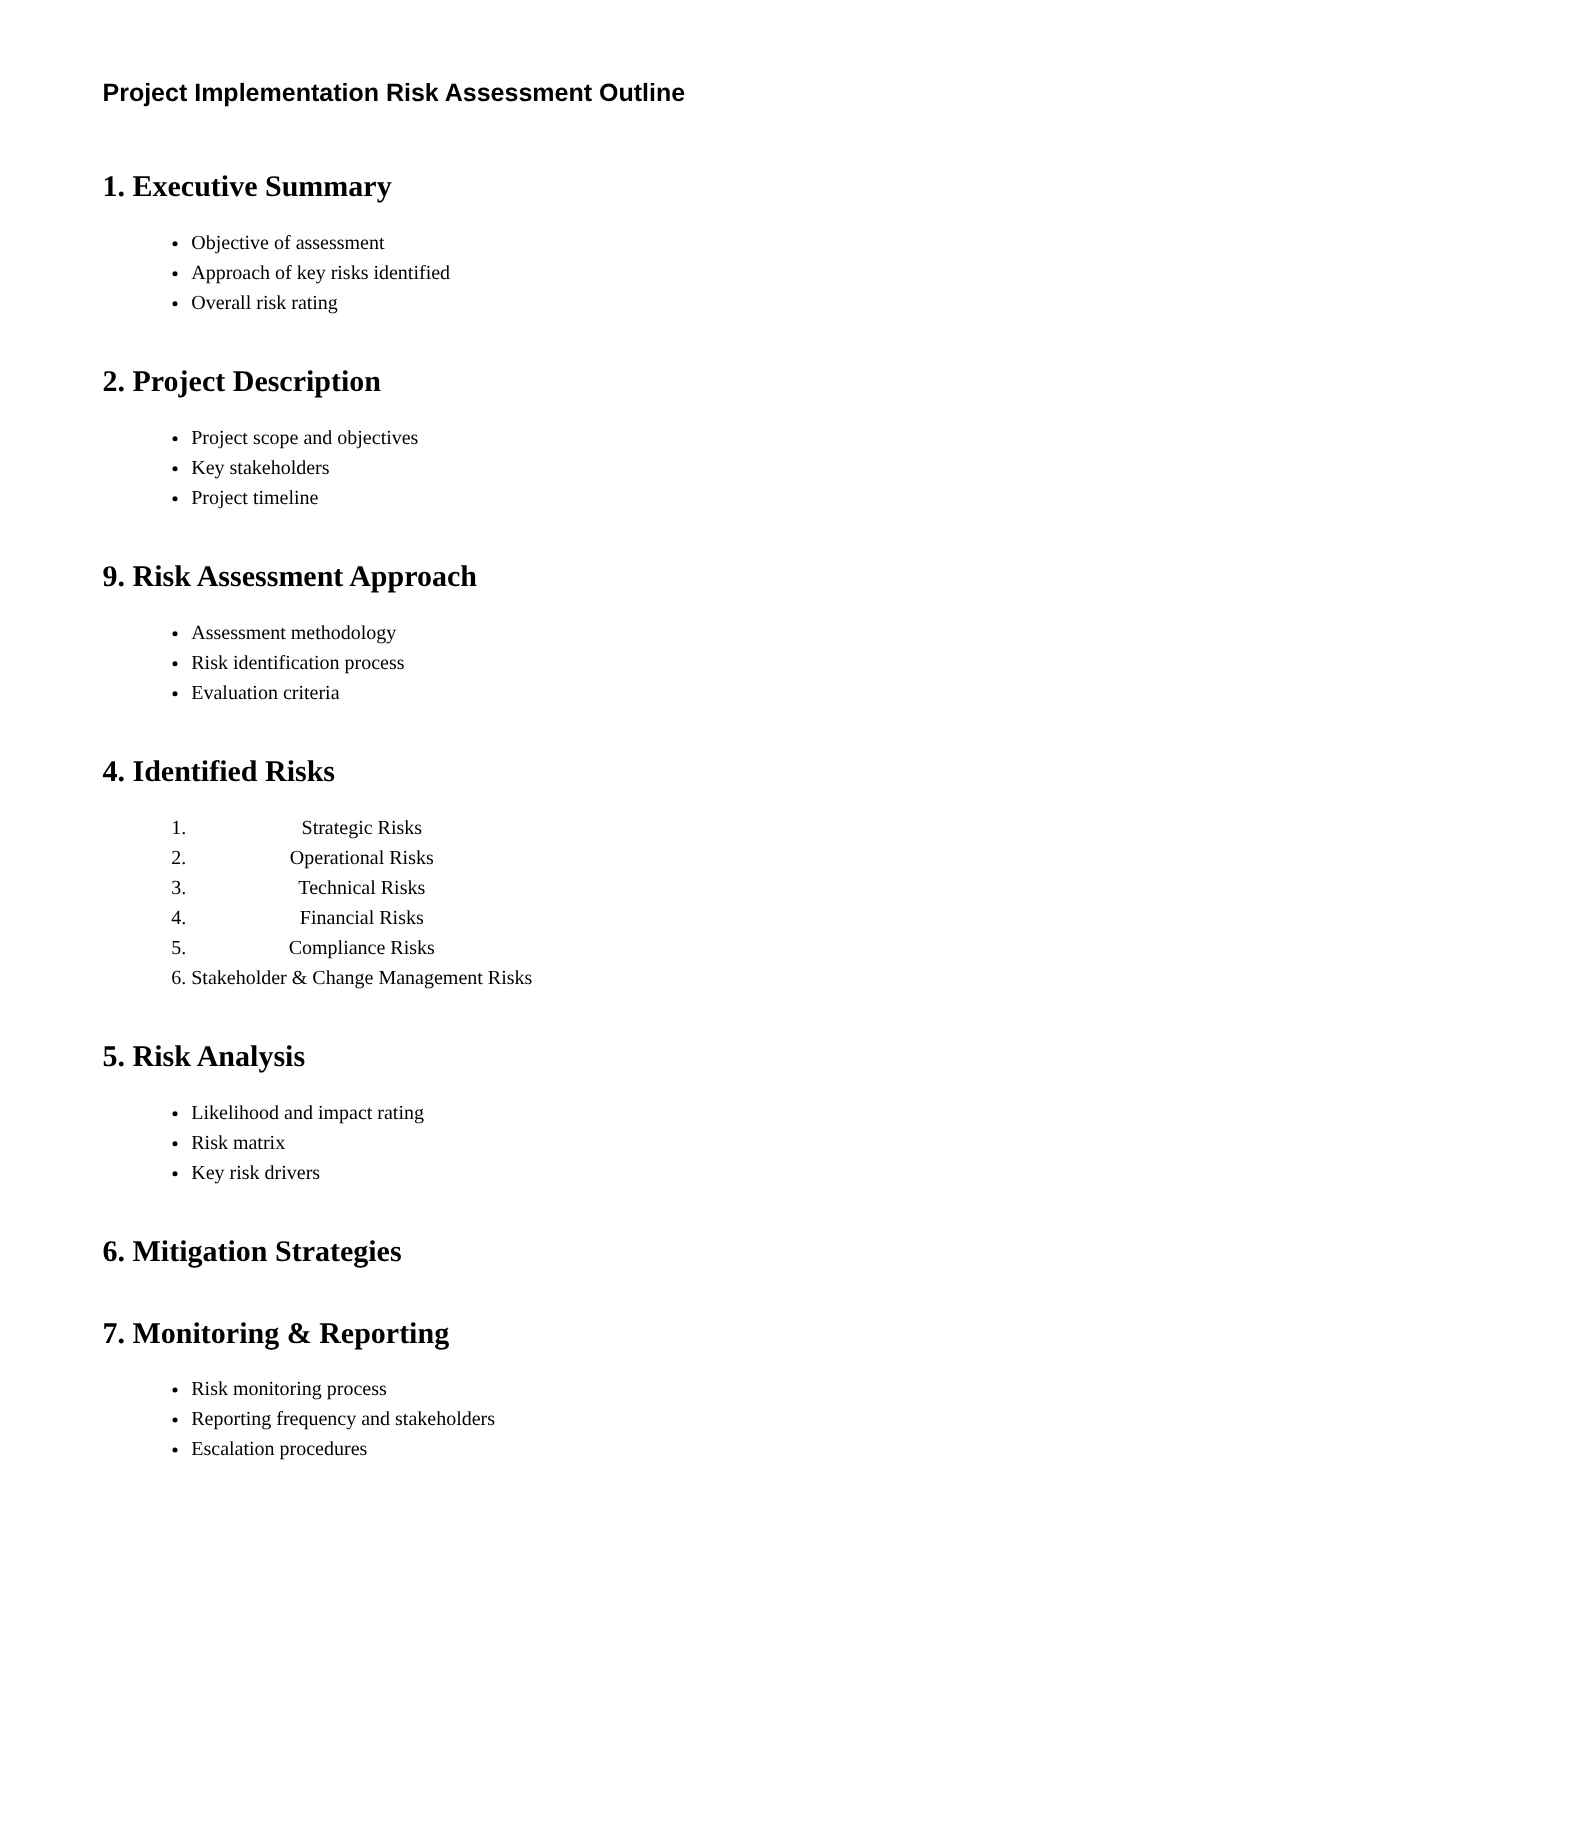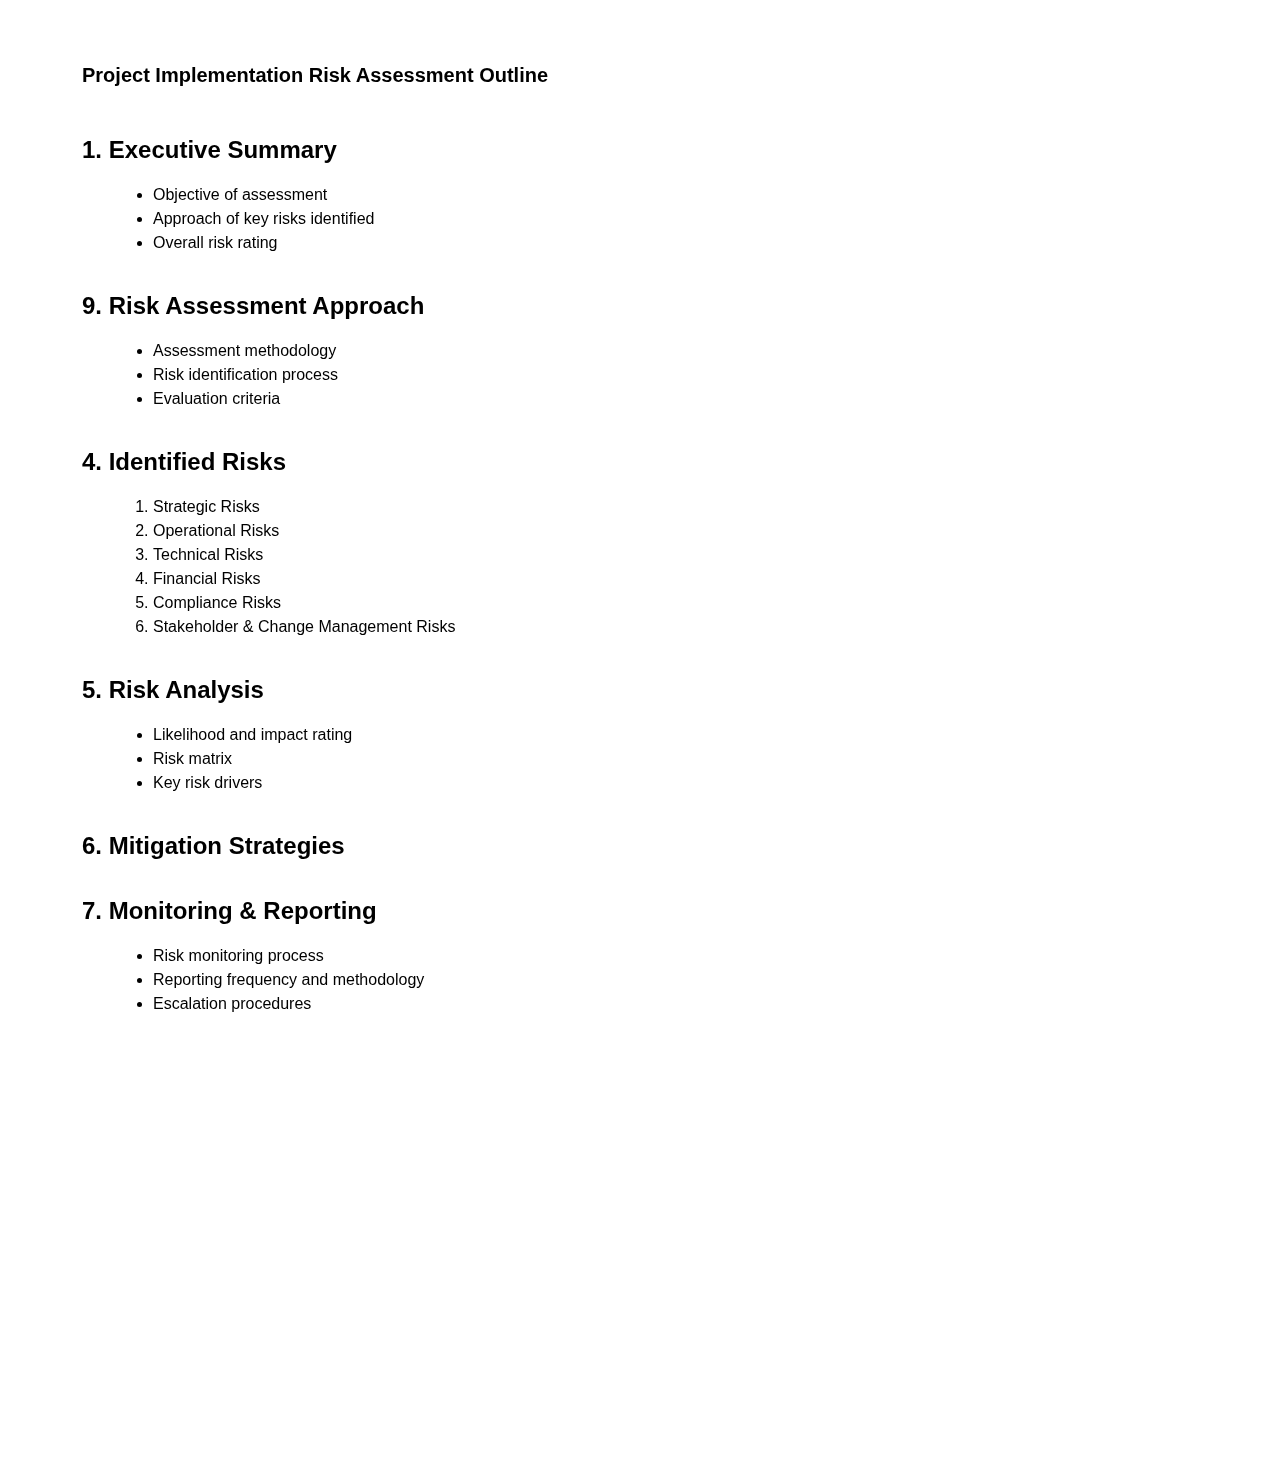--- a/index.html
+++ b/index.html
@@ -8,51 +8,59 @@
     font-family: "Liberation Sans", sans-serif;
     color: #000000;
     position: relative;
     overflow: hidden;
   }
   .doc { position: absolute; left: 82px; top: 0; right: 0; }
   h1 {
     font-size: 20px; line-height: 37px; font-weight: bold;
     margin: 0; position: absolute; top: 57px; left: 0; white-space: nowrap;
   }
-  .sections { position: absolute; top: 136px; left: 0; }
+  .sections { position: absolute; top: 136px; left: 0; font-family: Liberation Serif, serif; }
   .section { margin: 0 0 37px 0; }
   h2 {
     font-size: 24px; line-height: 28px; font-weight: bold;
     margin: 0; white-space: nowrap;
   }
   ul, ol {
     margin: 19px 0 0 0; padding-left: 71px;
     font-size: 16px; line-height: 24px;
   }
   ul { list-style-type: disc; }
-  ol { list-style-type: decimal; }
+  ol { list-style-type: decimal; text-align: center; }
   li { white-space: nowrap; }
 </style>
 </head>
 <body>
 
 <div class="doc">
   <h1>Project Implementation Risk Assessment Outline</h1>
 
   <div class="sections">
 
     <div class="section">
       <h2>1. Executive Summary</h2>
       <ul>
         <li>Objective of assessment</li>
         <li>Approach of key risks identified</li>
         <li>Overall risk rating</li>
       </ul>
     </div>
 
+    <div class="section">
+      <h2>2. Project Description</h2>
+      <ul>
+        <li>Project scope and objectives</li>
+        <li>Key stakeholders</li>
+        <li>Project timeline</li>
+      </ul>
+    </div>
 
     <div class="section">
       <h2>9. Risk Assessment Approach</h2>
       <ul>
         <li>Assessment methodology</li>
         <li>Risk identification process</li>
         <li>Evaluation criteria</li>
       </ul>
     </div>
 
@@ -78,19 +86,19 @@
     </div>
 
     <div class="section">
       <h2>6. Mitigation Strategies</h2>
     </div>
 
     <div class="section">
       <h2>7. Monitoring &amp; Reporting</h2>
       <ul>
         <li>Risk monitoring process</li>
-        <li>Reporting frequency and methodology</li>
+        <li>Reporting frequency and stakeholders</li>
         <li>Escalation procedures</li>
       </ul>
     </div>
 
   </div>
 </div>
 
 </body></html>

